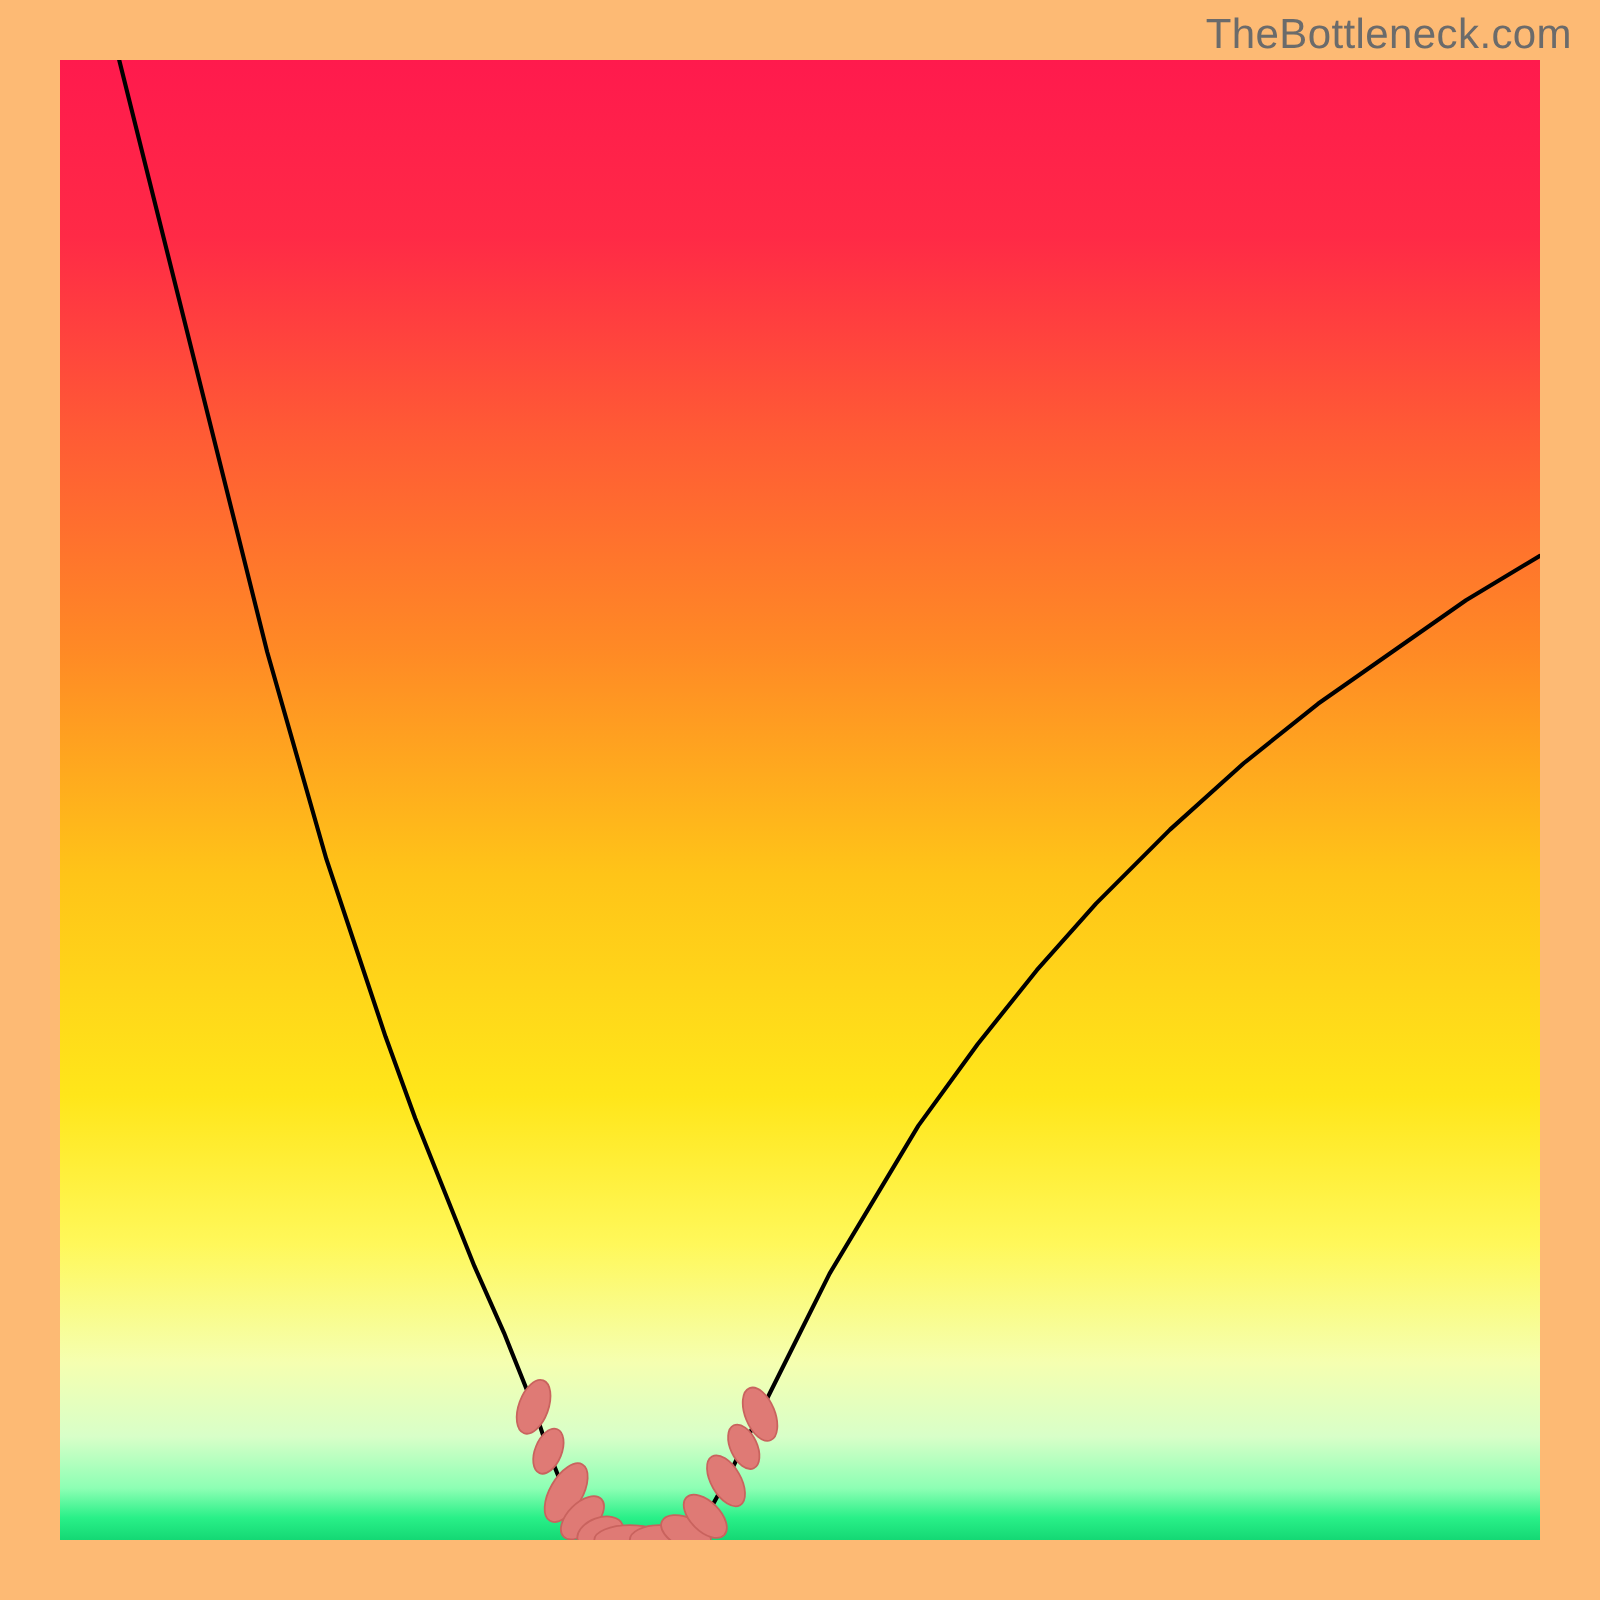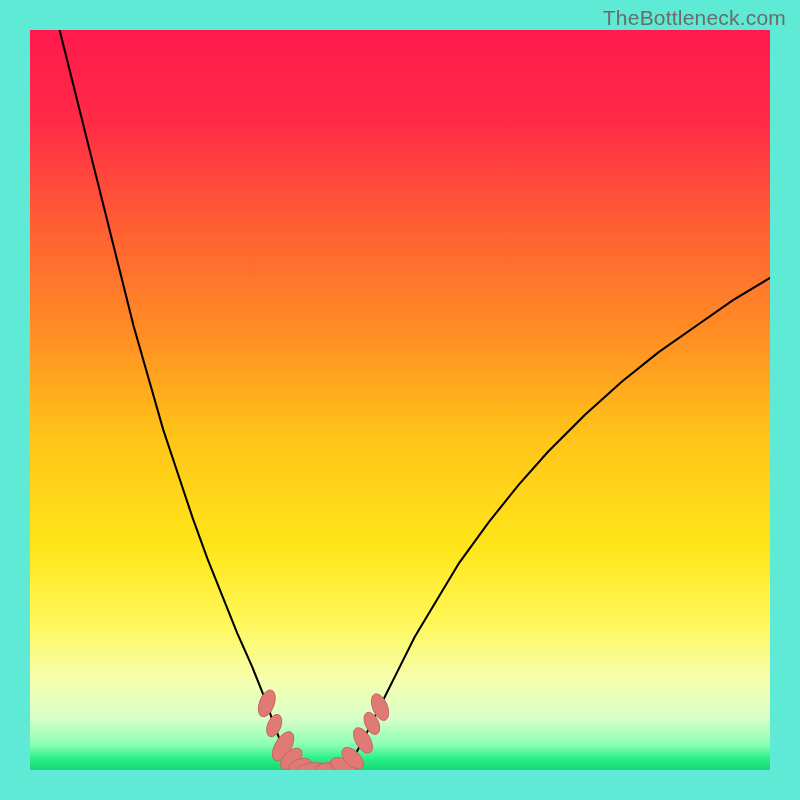--- a/index.html
+++ b/index.html
@@ -10,21 +10,21 @@
     background: #000;
     overflow: hidden;
     font-family: Arial, Helvetica, sans-serif;
   }
   .frame {
     position: absolute;
     left: 0;
     top: 0;
     width: 800px;
     height: 800px;
-    background: #5eead4;
+    background: #fdba74;
   }
   .plot-area {
     position: absolute;
     left: 30px;
     top: 30px;
     width: 740px;
     height: 740px;
     overflow: hidden;
   }
   .gradient {

